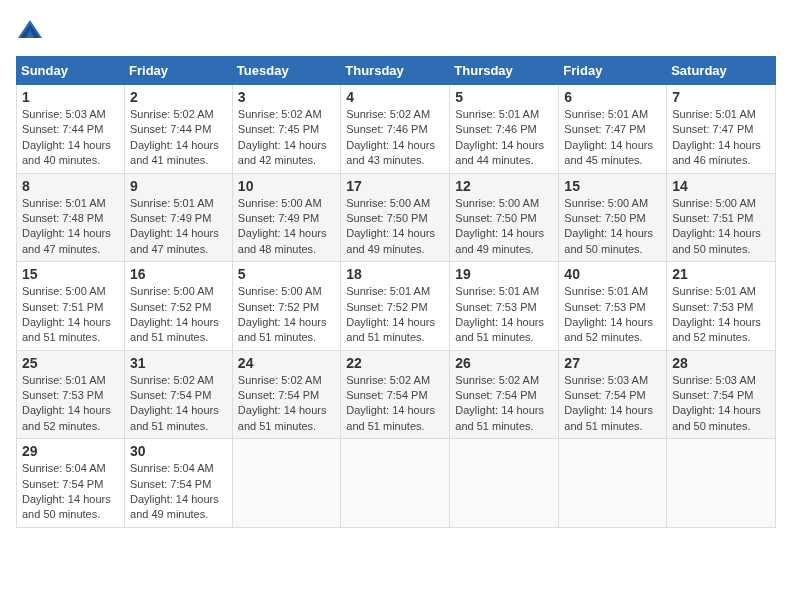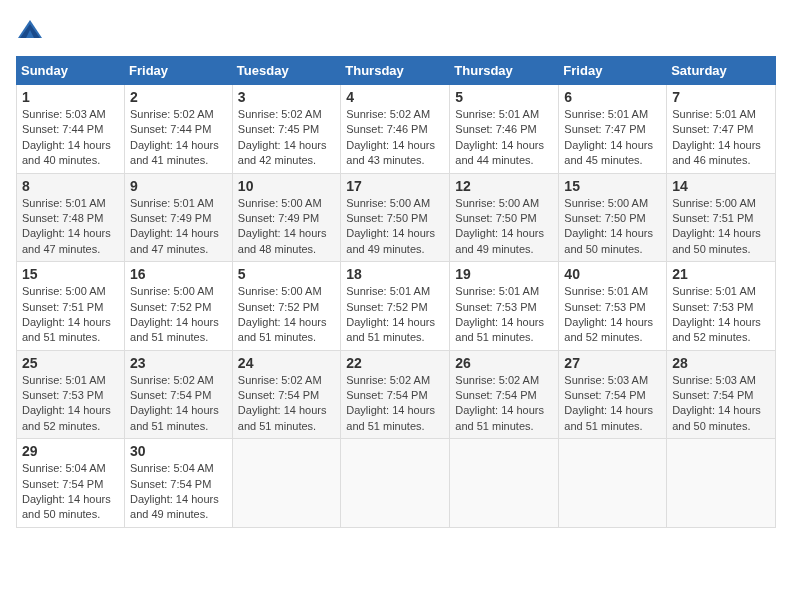--- a/index.html
+++ b/index.html
@@ -298,21 +298,21 @@
       <tr>
         <td>
         <span class="day-number">25</span>
         <div class="day-info">
           Sunrise: 5:01 AM<br>
           Sunset: 7:53 PM<br>
           Daylight: 14 hours and 52 minutes.
         </div>
       </td>
         <td>
-        <span class="day-number">23</span>
+        <span class="day-number">31</span>
         <div class="day-info">
           Sunrise: 5:02 AM<br>
           Sunset: 7:54 PM<br>
           Daylight: 14 hours and 51 minutes.
         </div>
       </td>
         <td>
         <span class="day-number">24</span>
         <div class="day-info">
           Sunrise: 5:02 AM<br>

